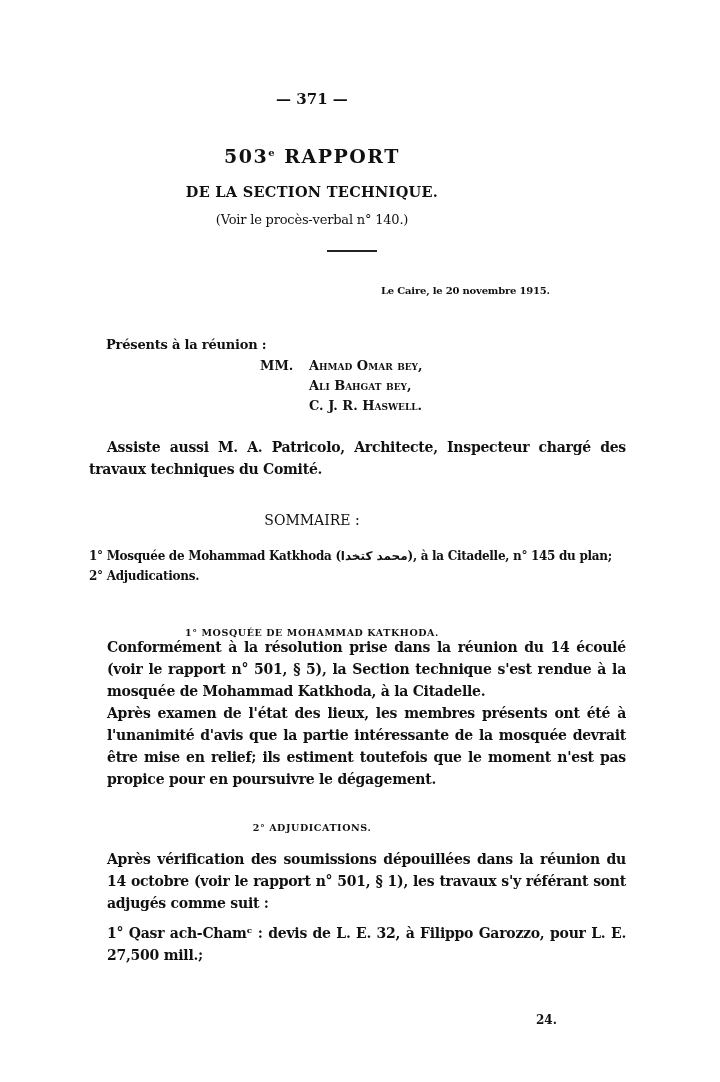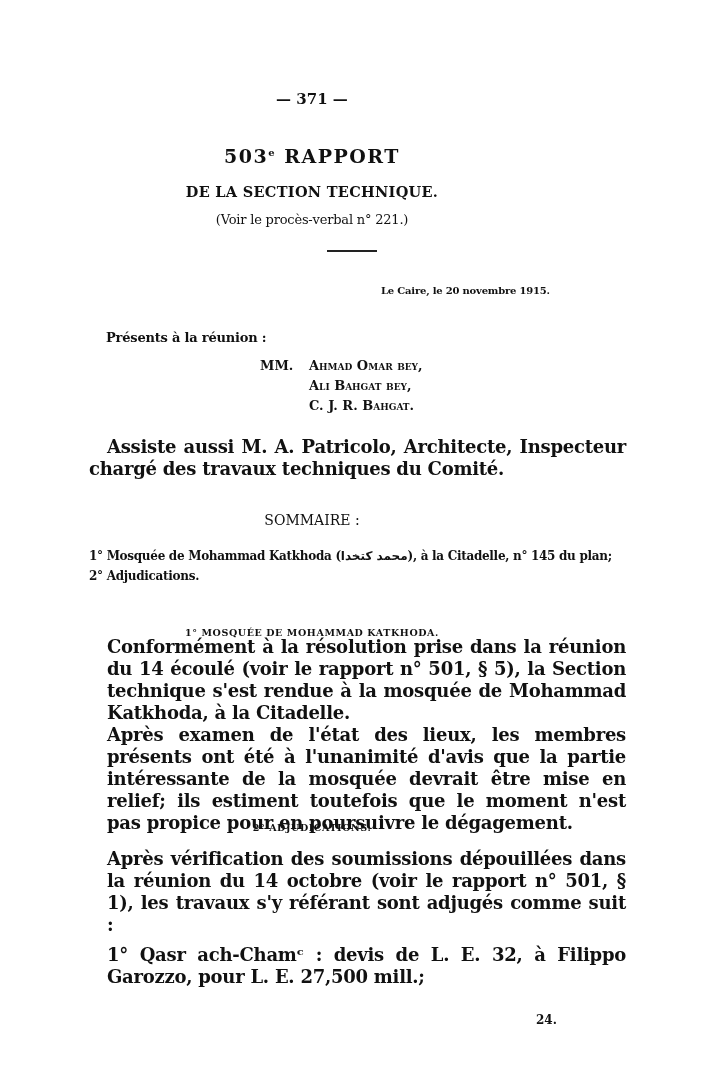--- a/index.html
+++ b/index.html
@@ -10,27 +10,27 @@
   }
   .abs { position: absolute; }
   .center { left: 0; width: 624px; text-align: center; }
   .pnum { top: 90px; font-size: 15px; font-weight: bold; }
   .title { top: 145px; font-size: 19px; font-weight: bold; letter-spacing: 1.5px; }
   .title sup { font-size: 10px; }
   .subtitle { top: 183px; font-size: 14.5px; font-weight: bold; letter-spacing: 0.3px; }
   .ref { top: 212px; font-size: 13px; letter-spacing: -0.2px; }
   .rule { top: 250px; left: 327px; width: 50px; height: 2px; background: #222; }
   .date { top: 285px; left: 381px; font-size: 10px; font-weight: bold; letter-spacing: -0.2px; }
-  .presents { top: 330px; left: 106px; font-size: 13px; font-weight: bold; letter-spacing: -0.2px; }
+  .presents { top: 337px; left: 106px; font-size: 13px; font-weight: bold; letter-spacing: -0.2px; }
   .members { top: 356px; left: 260px; font-size: 13px; font-weight: bold; line-height: 20px; }
   .members .mm { display: inline-block; width: 49px; }
   .members .indent { padding-left: 49px; }
   .sc { font-variant: small-caps; }
   .para {
-    left: 89px; width: 537px; font-size: 18px; font-weight: bold; line-height: 22px;
+    left: 89px; width: 537px; font-size: 14px; font-weight: bold; line-height: 22px;
     text-align: justify; letter-spacing: -0.25px;
   }
   .para .ind { padding-left: 18px; }
   .sommaire { top: 512px; font-size: 14px; font-weight: normal; }
   .list { left: 89px; width: 540px; font-size: 12px; font-weight: bold; line-height: 20px; letter-spacing: -0.3px; }
   .subhead { font-size: 9.5px; font-weight: bold; letter-spacing: 0.6px; }
   .folio { top: 1013px; left: 536px; font-size: 12px; font-weight: bold; }
   .arabic { font-family: "DejaVu Sans", sans-serif; font-size: 12px; }
 </style>
 </head>
@@ -39,32 +39,32 @@
 <div>
 
   <div class="abs center pnum">— 371 —</div>
 
   <div class="abs center title">
     <span>503</span><sup>e</sup><span> RAPPORT</span>
   </div>
 
   <div class="abs center subtitle">DE LA SECTION TECHNIQUE.</div>
 
-  <div class="abs center ref">(Voir le procès-verbal n° 221.)</div>
+  <div class="abs center ref">(Voir le procès-verbal n° 140.)</div>
 
   <div class="abs rule"></div>
 
   <div class="abs date">Le Caire, le 20 novembre 1915.</div>
 
   <div class="abs presents">Présents à la réunion :</div>
 
   <div class="abs members">
     <div><span class="mm">MM.</span><span class="sc">Ahmad Omar bey,</span></div>
     <div class="indent"><span class="sc">Ali Bahgat bey,</span></div>
-    <div class="indent"><span class="sc">C. J. R. Bahgat.</span></div>
+    <div class="indent"><span class="sc">C. J. R. Haswell.</span></div>
   </div>
 
   <div class="abs para" style="top:436px;">
     <span class="ind">Assiste aussi M. A. Patricolo, Architecte, Inspecteur chargé des travaux techniques du Comité.</span>
   </div>
 
   <div class="abs center sommaire">SOMMAIRE :</div>
 
   <div class="abs list" style="top:546px;">
     <div>

